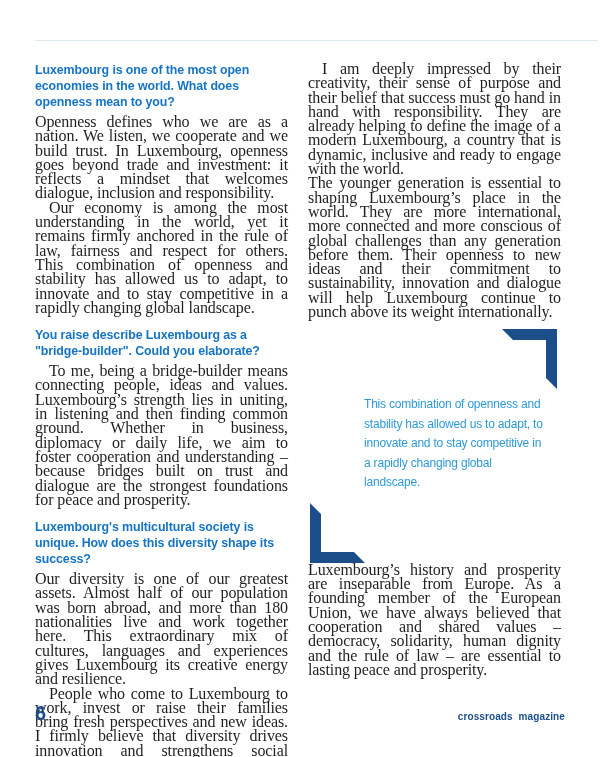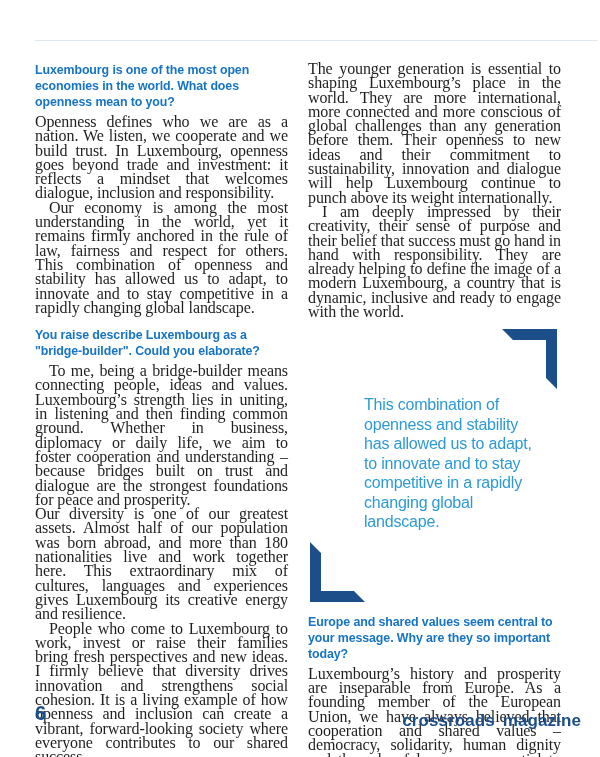--- a/index.html
+++ b/index.html
@@ -31,30 +31,30 @@
   }
   .para.indent{text-indent:14px;}
   .quote-block{margin-top:10px;}
   .qmark{display:block;}
   .qmark polygon{fill:#1c4e8a;}
   .qmark.open{margin:0 4px 0 auto;}
   .qmark.close{margin:10px 0 0 2px;}
   .pull-quote{
     margin:6px 0 0 56px;width:182px;
     font-family:"Liberation Sans",sans-serif;
-    font-weight:500;font-size:16px;line-height:19.5px;
+    font-weight:500;font-size:12px;line-height:19.5px;
     color:#2d9ad7;letter-spacing:-0.2px;
   }
   .page-number{
     position:absolute;left:35px;top:702px;
     font-weight:700;font-size:20px;color:#1c4e8a;
   }
   .brand{
-    position:absolute;right:19px;top:711px;
-    font-weight:700;font-size:17px;color:#1c4e8a;
+    position:absolute;right:35px;top:711px;
+    font-weight:700;font-size:10px;color:#1c4e8a;
     word-spacing:3px;letter-spacing:0.1px;
   }
 </style>
 </head>
 <body>
 
 <div class="top-rule"></div>
 
 <div class="columns">
 
@@ -62,43 +62,43 @@
     <div class="section">
       <h3 class="question">Luxembourg is one of the most open economies in the world. What does openness mean to you?</h3>
       <p class="para">Openness defines who we are as a nation. We listen, we cooperate and we build trust. In Luxembourg, openness goes beyond trade and investment: it reflects a mindset that welcomes dialogue, inclusion and responsibility.</p>
       <p class="para indent">Our economy is among the most understanding in the world, yet it remains firmly anchored in the rule of law, fairness and respect for others. This combination of openness and stability has allowed us to adapt, to innovate and to stay competitive in a rapidly changing global landscape.</p>
     </div>
     <div class="section">
       <h3 class="question">You raise describe Luxembourg as a "bridge-builder". Could you elaborate?</h3>
       <p class="para indent">To me, being a bridge-builder means connecting people, ideas and values. Luxembourg’s strength lies in uniting, in listening and then finding common ground. Whether in business, diplomacy or daily life, we aim to foster cooperation and understanding – because bridges built on trust and dialogue are the strongest foundations for peace and prosperity.</p>
     </div>
     <div class="section">
+      <h3 class="question">Luxembourg's multicultural society is unique. How does this diversity shape its success?</h3>
       <p class="para">Our diversity is one of our greatest assets. Almost half of our population was born abroad, and more than 180 nationalities live and work together here. This extraordinary mix of cultures, languages and experiences gives Luxembourg its creative energy and resilience.</p>
       <p class="para indent">People who come to Luxembourg to work, invest or raise their families bring fresh perspectives and new ideas. I firmly believe that diversity drives innovation and strengthens social cohesion. It is a living example of how openness and inclusion can create a vibrant, forward-looking society where everyone contributes to our shared success.</p>
     </div>
   </div>
 
   <div class="col">
     <div class="section">
+      <p class="para indent">I am deeply impressed by their creativity, their sense of purpose and their belief that success must go hand in hand with responsibility. They are already helping to define the image of a modern Luxembourg, a country that is dynamic, inclusive and ready to engage with the world.</p>
       <p class="para">The younger generation is essential to shaping Luxembourg’s place in the world. They are more international, more connected and more conscious of global challenges than any generation before them. Their openness to new ideas and their commitment to sustainability, innovation and dialogue will help Luxembourg continue to punch above its weight internationally.</p>
-      <p class="para indent">I am deeply impressed by their creativity, their sense of purpose and their belief that success must go hand in hand with responsibility. They are already helping to define the image of a modern Luxembourg, a country that is dynamic, inclusive and ready to engage with the world.</p>
     </div>
 
     <div class="quote-block">
       <svg class="qmark open" width="55" height="60" viewBox="0 0 55 60" aria-hidden="true">
         <polygon points="0,0 55,0 55,60 44,49 44,11 11,11"></polygon>
       </svg>
       <p class="pull-quote">This combination of openness and stability has allowed us to adapt, to innovate and to stay competitive in a rapidly changing global landscape.</p>
       <svg class="qmark close" width="55" height="60" viewBox="0 0 55 60" aria-hidden="true">
         <polygon points="0,0 11,11 11,49 44,49 55,60 0,60"></polygon>
       </svg>
     </div>
 
     <div class="section">
-      <h3 class="question">Europe and shared values seem central to your message. Why are they so important today?</h3>
       <p class="para">Luxembourg’s history and prosperity are inseparable from Europe. As a founding member of the European Union, we have always believed that cooperation and shared values – democracy, solidarity, human dignity and the rule of law – are essential to lasting peace and prosperity.</p>
     </div>
   </div>
 
 </div>
 
 <div class="page-number">6</div>
 <div class="brand">crossroads magazine</div>
 
 </body></html>

